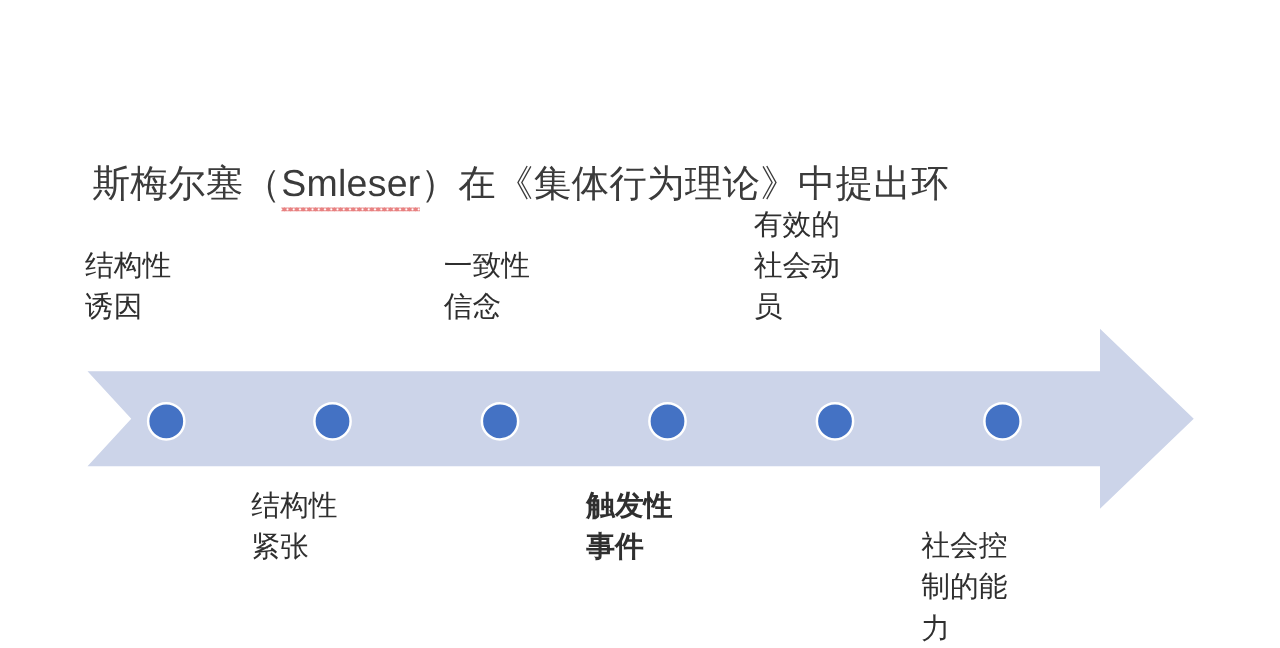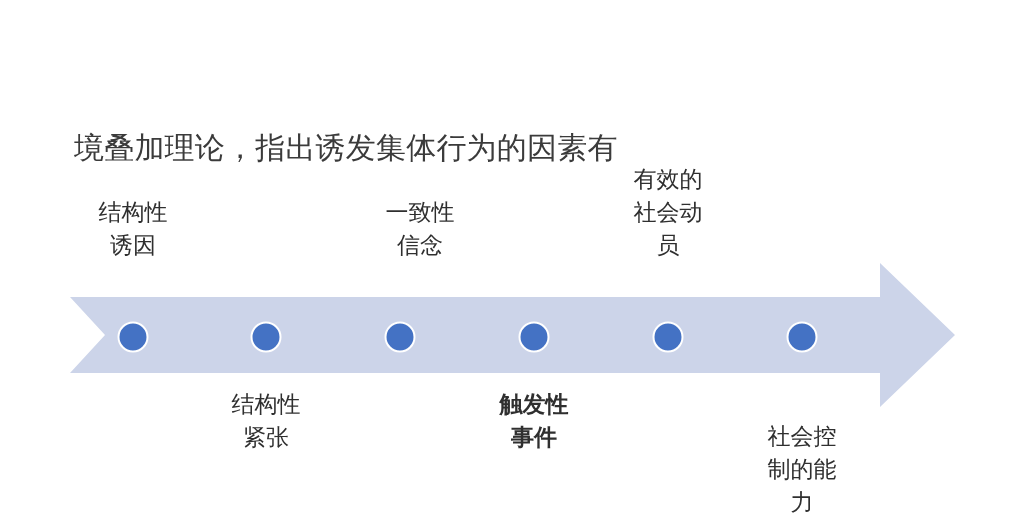--- a/index.html
+++ b/index.html
@@ -71,36 +71,35 @@
     background: #4472c4;
     border: 2px solid #ffffff;
     transform: translate(-50%, -50%);
   }
 
   
   .step-label {
     position: absolute;
     transform: translateX(-50%);
     width: 130px;
-    text-align: center;
     font-size: 23px;
     line-height: 33px;
     color: #2f2f2f;
     white-space: pre-line;
   }
   .step-label.above {  }
   .step-label.below {  }
 </style>
 </head>
 <body>
 
 <div id="slide">
 
   <div id="title-block">
-    <span class="line">境叠加理论，指出诱发集体行为的因素有</span>
+    <span class="line"><span>斯梅尔塞（</span><span class="misspelled">Smleser</span><span>）在《集体行为理论》中提出环</span></span>
   </div>
 
   <div id="arrow-graphic">
     <svg width="910" height="160" viewBox="0 0 910 160" xmlns="http://www.w3.org/2000/svg">
 
       <path d="M 10 42
                L 820 42
                L 820 8
                L 895 80
                L 820 152

